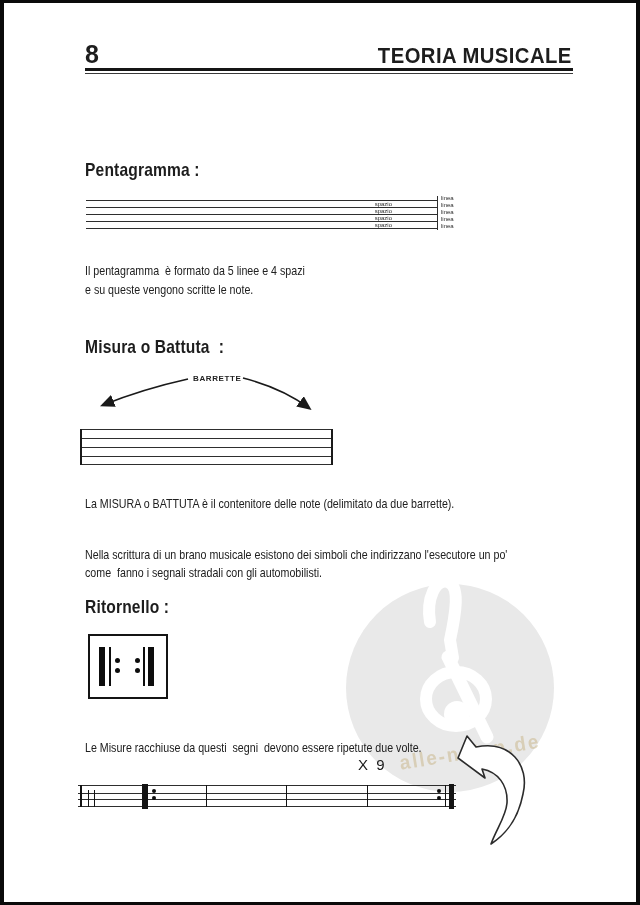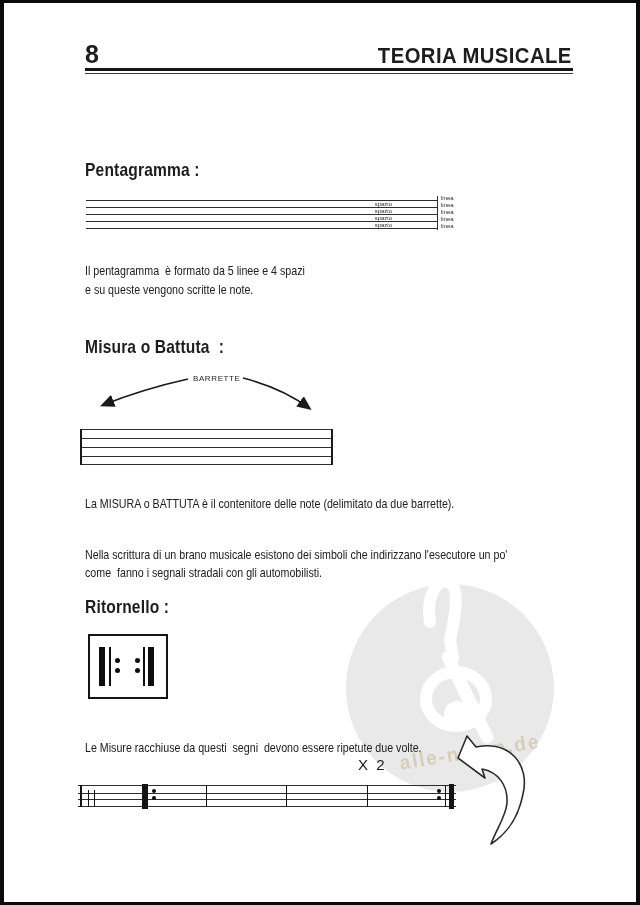--- a/index.html
+++ b/index.html
@@ -21,21 +21,21 @@
              white-space:pre;color:#202020;}
   
   .staff1{left:86px;top:200px;width:351px;height:29px;}
   .sline{position:absolute;left:0;width:100%;height:1px;background:#2e2e2e;}
   .staff1 .bracket{position:absolute;left:351px;top:-4px;width:1px;height:34px;background:#2e2e2e;}
   .lbl{position:absolute;font-size:6px;line-height:6px;color:#2b2b2b;
        font-family:"Liberation Sans",sans-serif;}
   .spazio{left:230px;width:76px;text-align:right;}
   .linea{left:355px;}
   
-  .barrette{left:193px;top:374px;font-size:8px;letter-spacing:.6px;color:#222;}
+  .barrette{left:193px;top:374px;font-size:8px;letter-spacing:.6px;color:#222;font-weight:bold;}
   
   .staff2{left:80px;top:429px;width:253px;height:36px;}
   .staff2 .vbar{position:absolute;top:0;width:2px;height:36px;background:#1a1a1a;}
   
   .ritbox{left:88px;top:634px;width:76px;height:61px;border:2px solid #141414;}
   .ritbox .bar{position:absolute;top:11px;height:39px;background:#0d0d0d;}
   .ritbox .dot{position:absolute;width:5px;height:5px;border-radius:50%;background:#0d0d0d;}
   
   .staff3{left:78px;top:785px;width:378px;height:22px;}
   .staff3 .vb{position:absolute;background:#141414;}
@@ -124,21 +124,21 @@
     <div class="bar" style="left:18.5px;width:2.5px;"></div>
     <div class="dot" style="left:24.5px;top:21.5px;"></div>
     <div class="dot" style="left:24.5px;top:32px;"></div>
     <div class="dot" style="left:44.5px;top:21.5px;"></div>
     <div class="dot" style="left:44.5px;top:32px;"></div>
     <div class="bar" style="left:52.5px;width:2.5px;"></div>
     <div class="bar" style="left:58px;width:6px;"></div>
   </div>
 
   <div class="abs body-text z2" style="left:85px;top:740px;">Le Misure racchiuse da questi  segni  devono essere ripetute due volte.</div>
-  <div class="abs x2 z2">X  2</div>
+  <div class="abs x2 z2">X  9</div>
 
   <div class="abs staff3 z2">
     <div class="sline" style="top:0;height:1.3px;"></div>
     <div class="sline" style="top:8px;height:1.3px;"></div>
     <div class="sline" style="top:14px;height:1.3px;"></div>
     <div class="sline" style="top:21px;height:1.3px;"></div>
     <div class="vb" style="left:2px;top:0;width:1.5px;height:22px;"></div>
     <div class="vb" style="left:10px;top:5px;width:1.2px;height:17px;"></div>
     <div class="vb" style="left:16px;top:5px;width:1.2px;height:17px;"></div>
     <div class="vb" style="left:64px;top:-1px;width:5.5px;height:25px;"></div>

